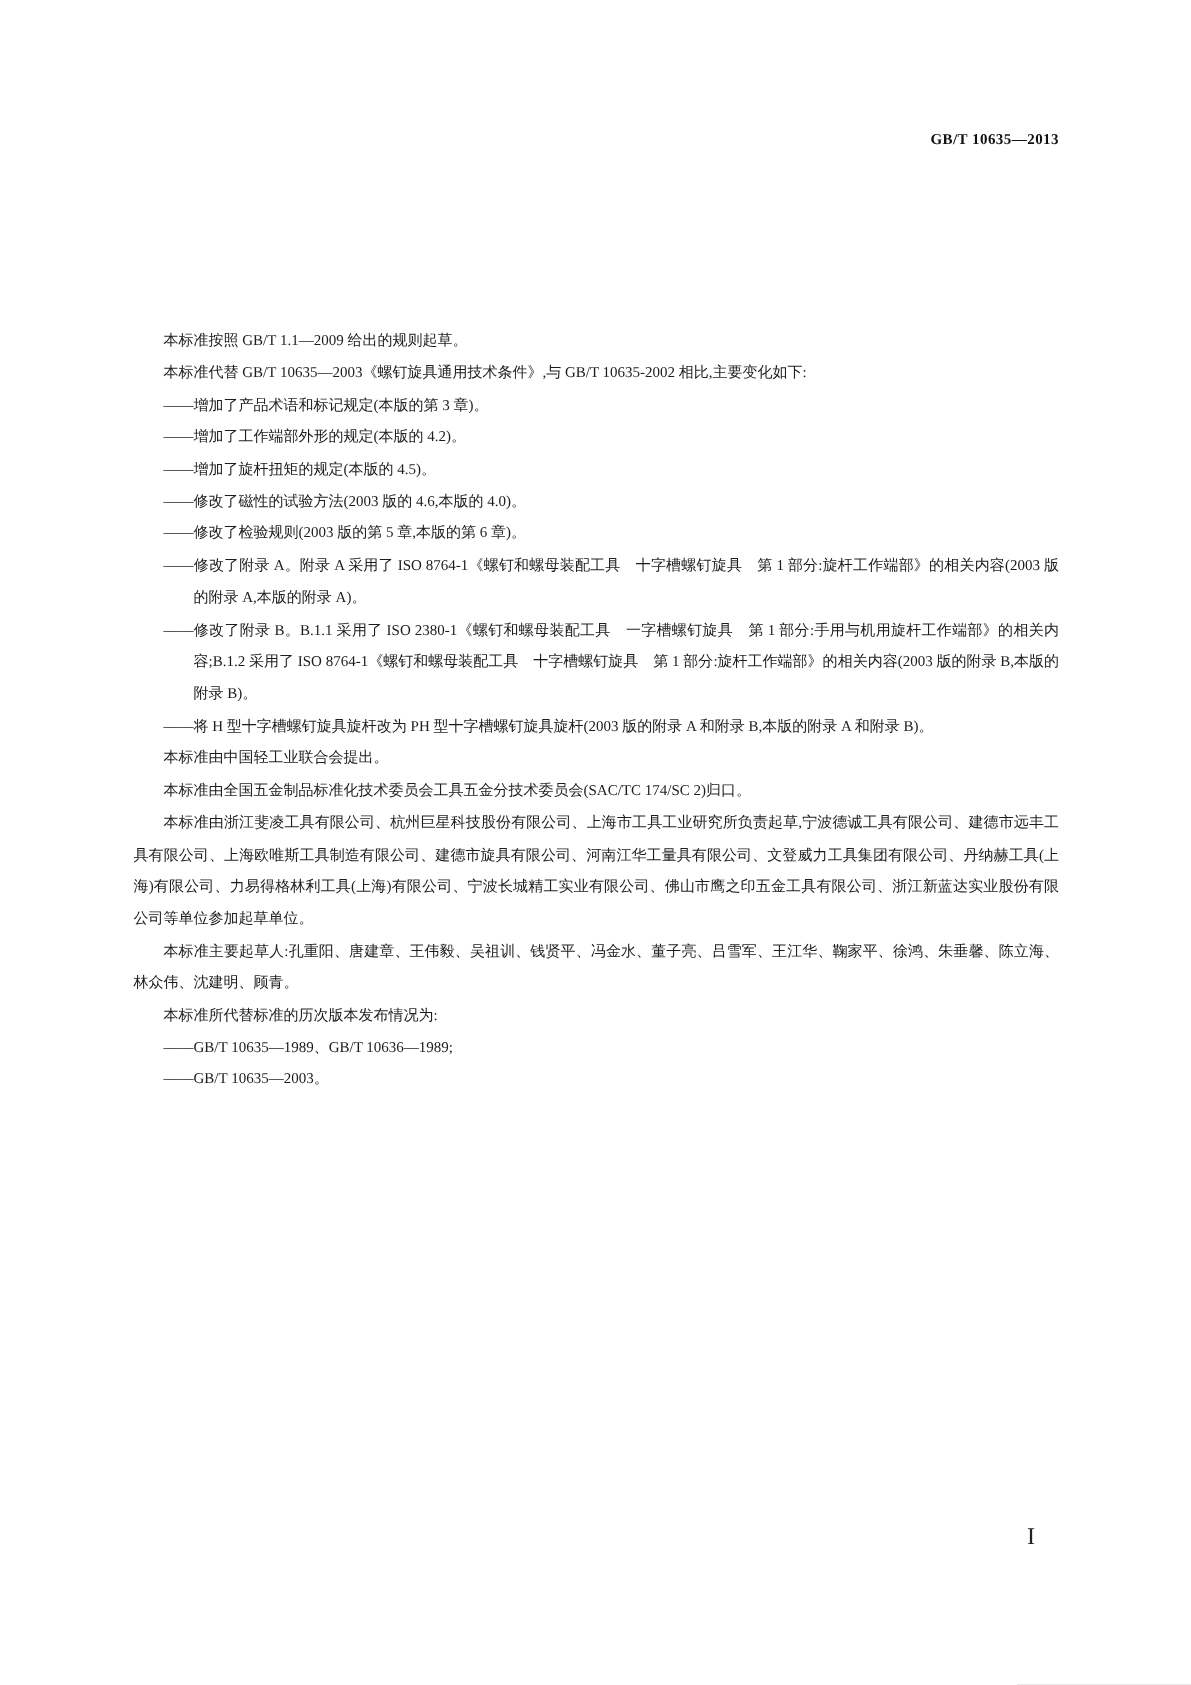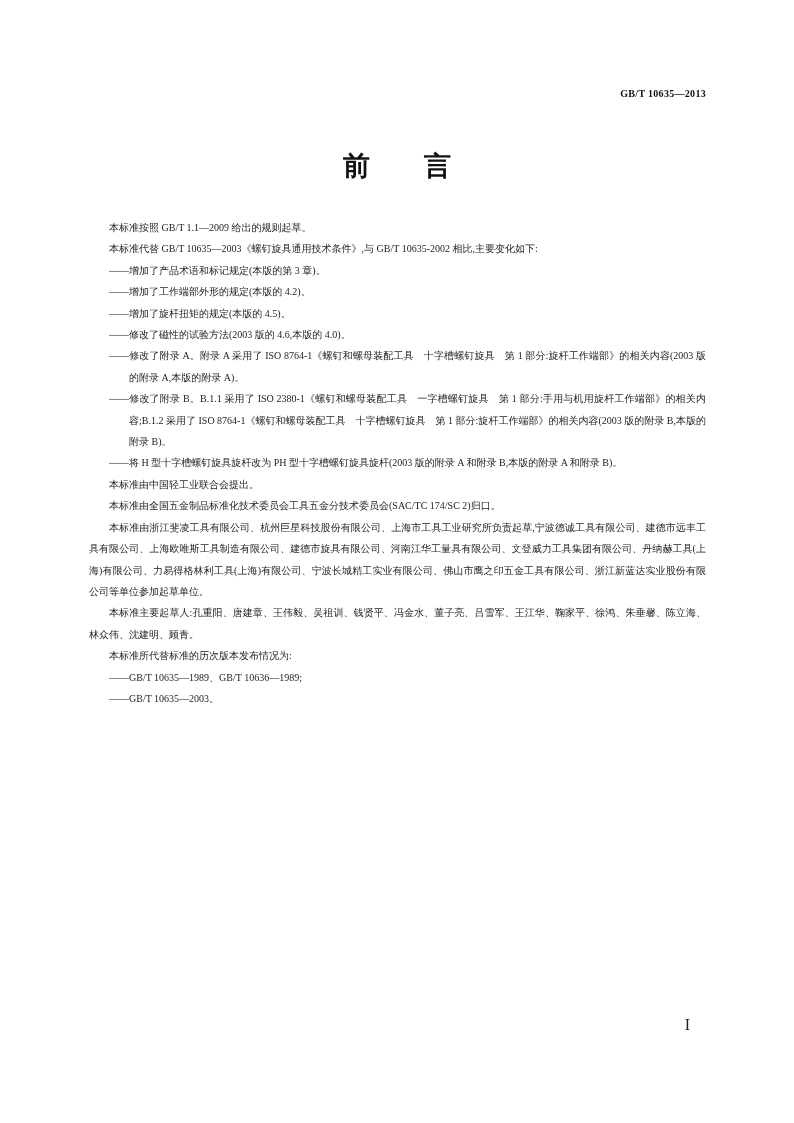--- a/index.html
+++ b/index.html
@@ -62,29 +62,29 @@
     font-family: "Liberation Serif", "DejaVu Serif", serif;
     color: #222;
   }
 </style>
 </head>
 <body>
 
 <div class="page">
   <div class="doc-header">GB/T 10635—2013</div>
 
-  <h1 class="doc-title">前　　言</h1>
 
   <div class="doc-body" id="body-content">
       <p class="para plain">本标准按照 GB/T 1.1—2009 给出的规则起草。</p>
       <p class="para plain">本标准代替 GB/T 10635—2003《螺钉旋具通用技术条件》,与 GB/T 10635-2002 相比,主要变化如下:</p>
       <p class="para dash">——增加了产品术语和标记规定(本版的第 3 章)。</p>
       <p class="para dash">——增加了工作端部外形的规定(本版的 4.2)。</p>
       <p class="para dash">——增加了旋杆扭矩的规定(本版的 4.5)。</p>
       <p class="para dash">——修改了磁性的试验方法(2003 版的 4.6,本版的 4.0)。</p>
+      <p class="para dash">——修改了检验规则(2003 版的第 5 章,本版的第 6 章)。</p>
       <p class="para dash">——修改了附录 A。附录 A 采用了 ISO 8764-1《螺钉和螺母装配工具　十字槽螺钉旋具　第 1 部分:旋杆工作端部》的相关内容(2003 版的附录 A,本版的附录 A)。</p>
       <p class="para dash">——修改了附录 B。B.1.1 采用了 ISO 2380-1《螺钉和螺母装配工具　一字槽螺钉旋具　第 1 部分:手用与机用旋杆工作端部》的相关内容;B.1.2 采用了 ISO 8764-1《螺钉和螺母装配工具　十字槽螺钉旋具　第 1 部分:旋杆工作端部》的相关内容(2003 版的附录 B,本版的附录 B)。</p>
       <p class="para dash">——将 H 型十字槽螺钉旋具旋杆改为 PH 型十字槽螺钉旋具旋杆(2003 版的附录 A 和附录 B,本版的附录 A 和附录 B)。</p>
       <p class="para plain">本标准由中国轻工业联合会提出。</p>
       <p class="para plain">本标准由全国五金制品标准化技术委员会工具五金分技术委员会(SAC/TC 174/SC 2)归口。</p>
       <p class="para plain">本标准由浙江斐凌工具有限公司、杭州巨星科技股份有限公司、上海市工具工业研究所负责起草,宁波德诚工具有限公司、建德市远丰工具有限公司、上海欧唯斯工具制造有限公司、建德市旋具有限公司、河南江华工量具有限公司、文登威力工具集团有限公司、丹纳赫工具(上海)有限公司、力易得格林利工具(上海)有限公司、宁波长城精工实业有限公司、佛山市鹰之印五金工具有限公司、浙江新蓝达实业股份有限公司等单位参加起草单位。</p>
       <p class="para plain">本标准主要起草人:孔重阳、唐建章、王伟毅、吴祖训、钱贤平、冯金水、董子亮、吕雪军、王江华、鞠家平、徐鸿、朱垂馨、陈立海、林众伟、沈建明、顾青。</p>
       <p class="para plain">本标准所代替标准的历次版本发布情况为:</p>
       <p class="para dash">——GB/T 10635—1989、GB/T 10636—1989;</p>
       <p class="para dash">——GB/T 10635—2003。</p>

